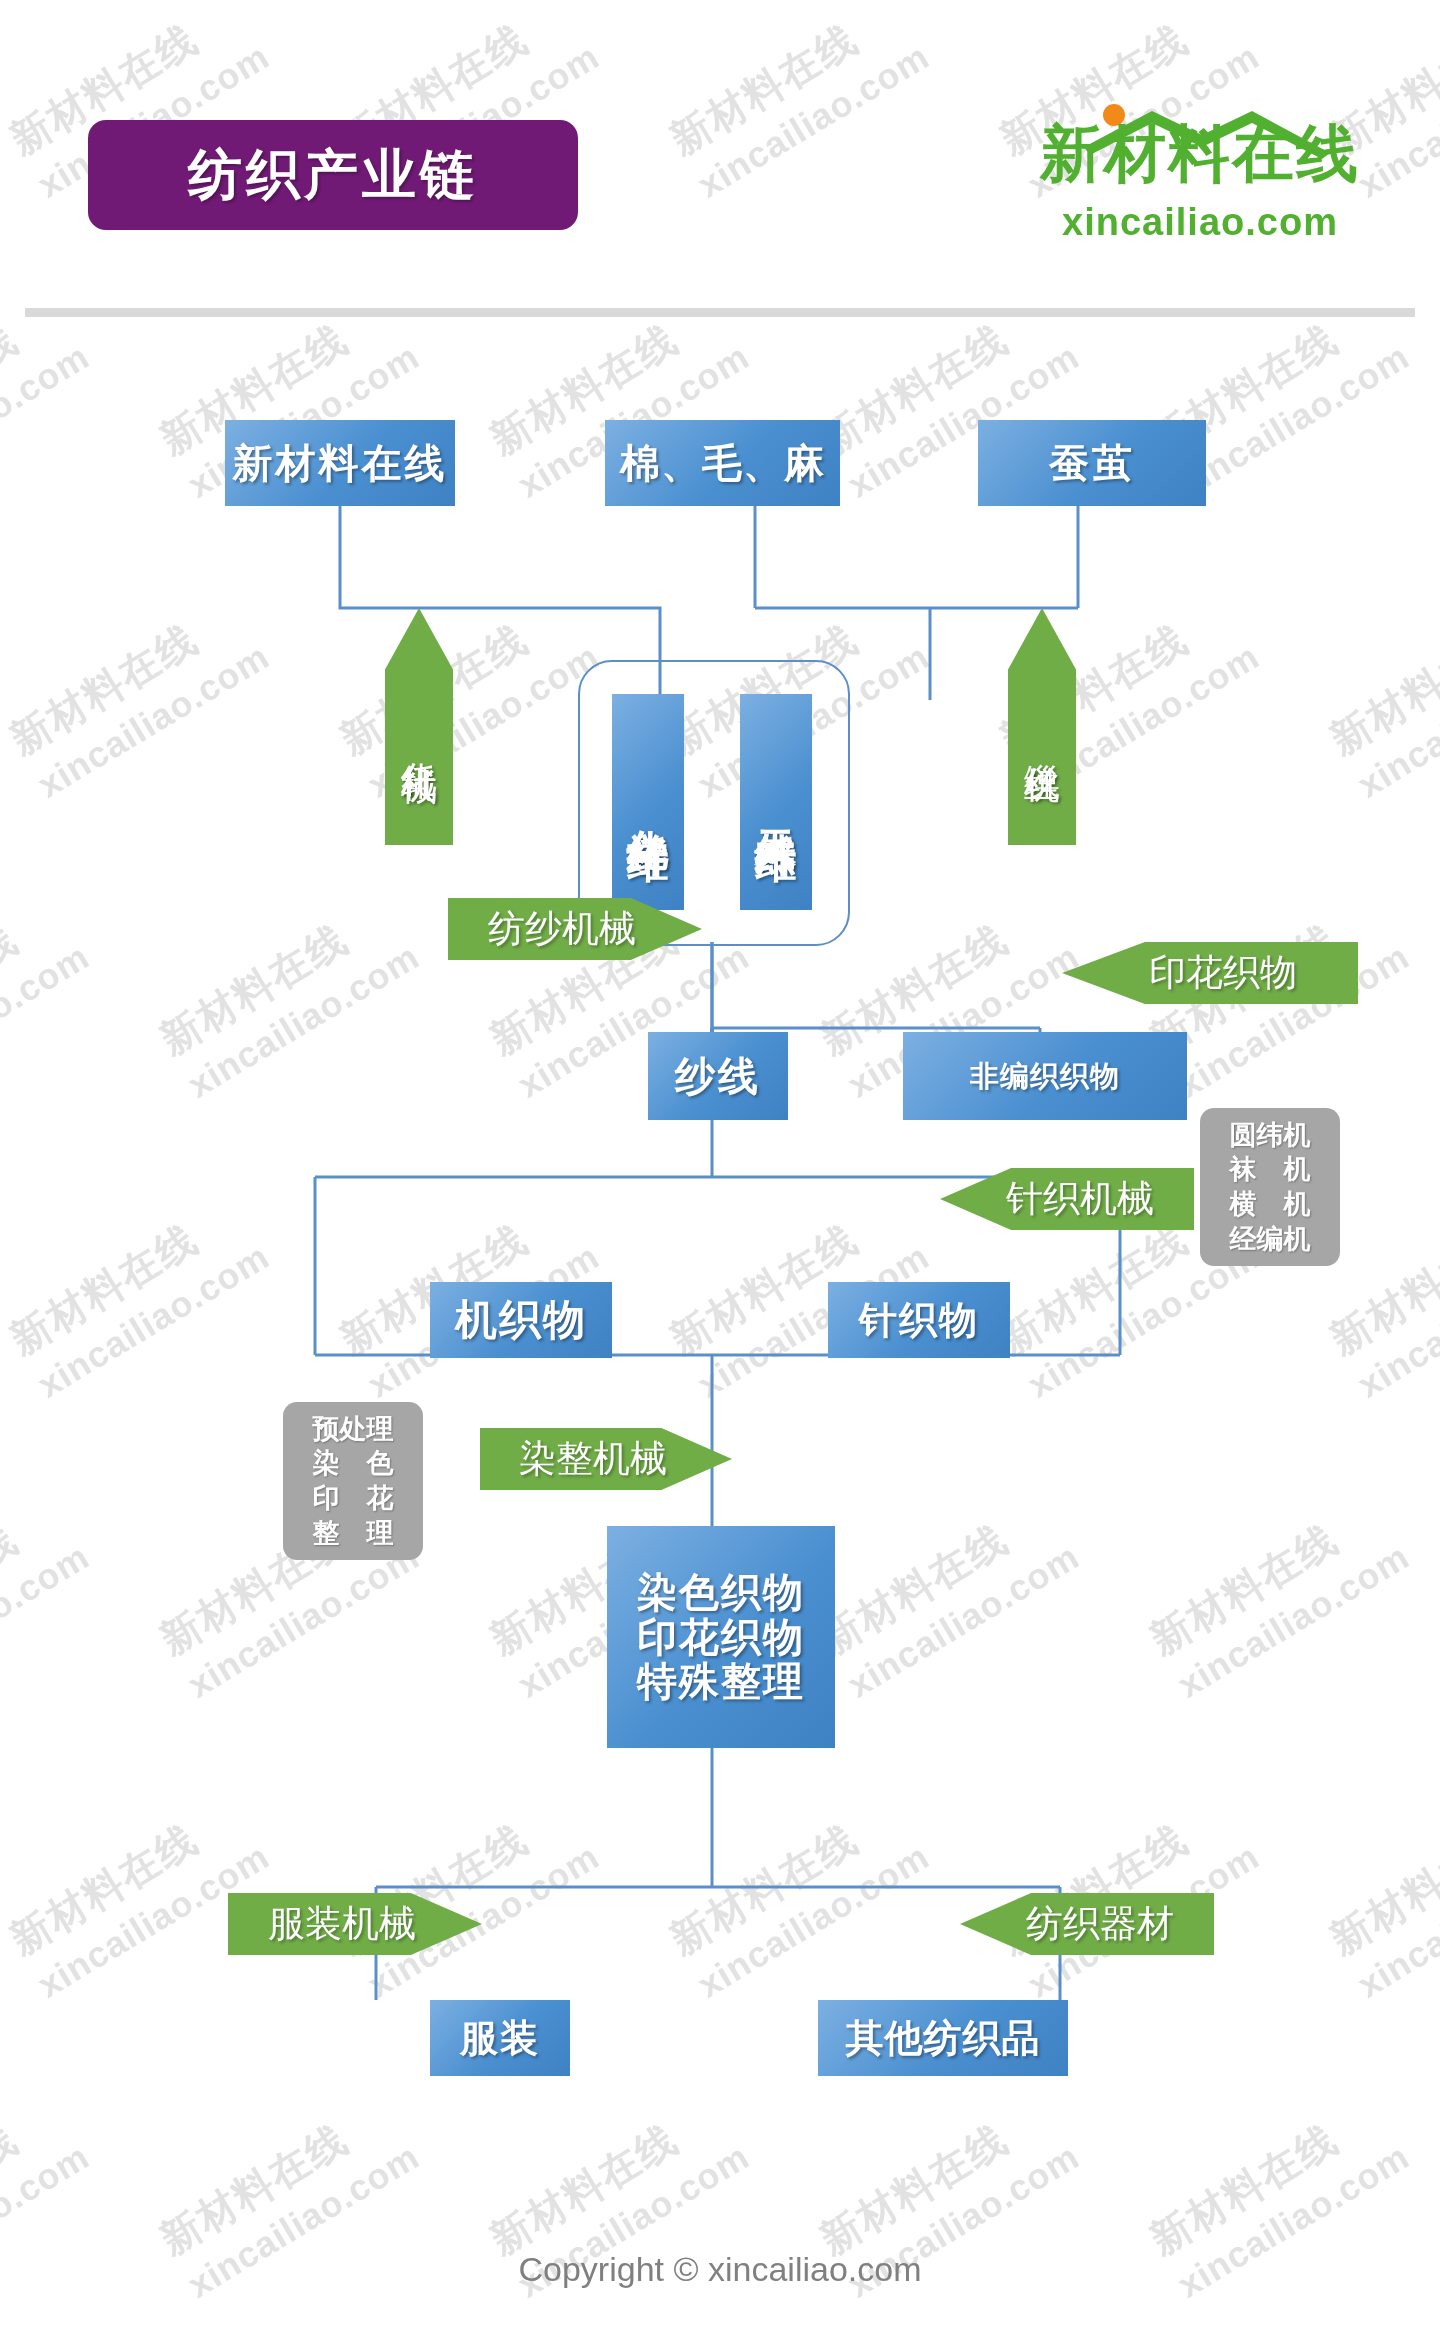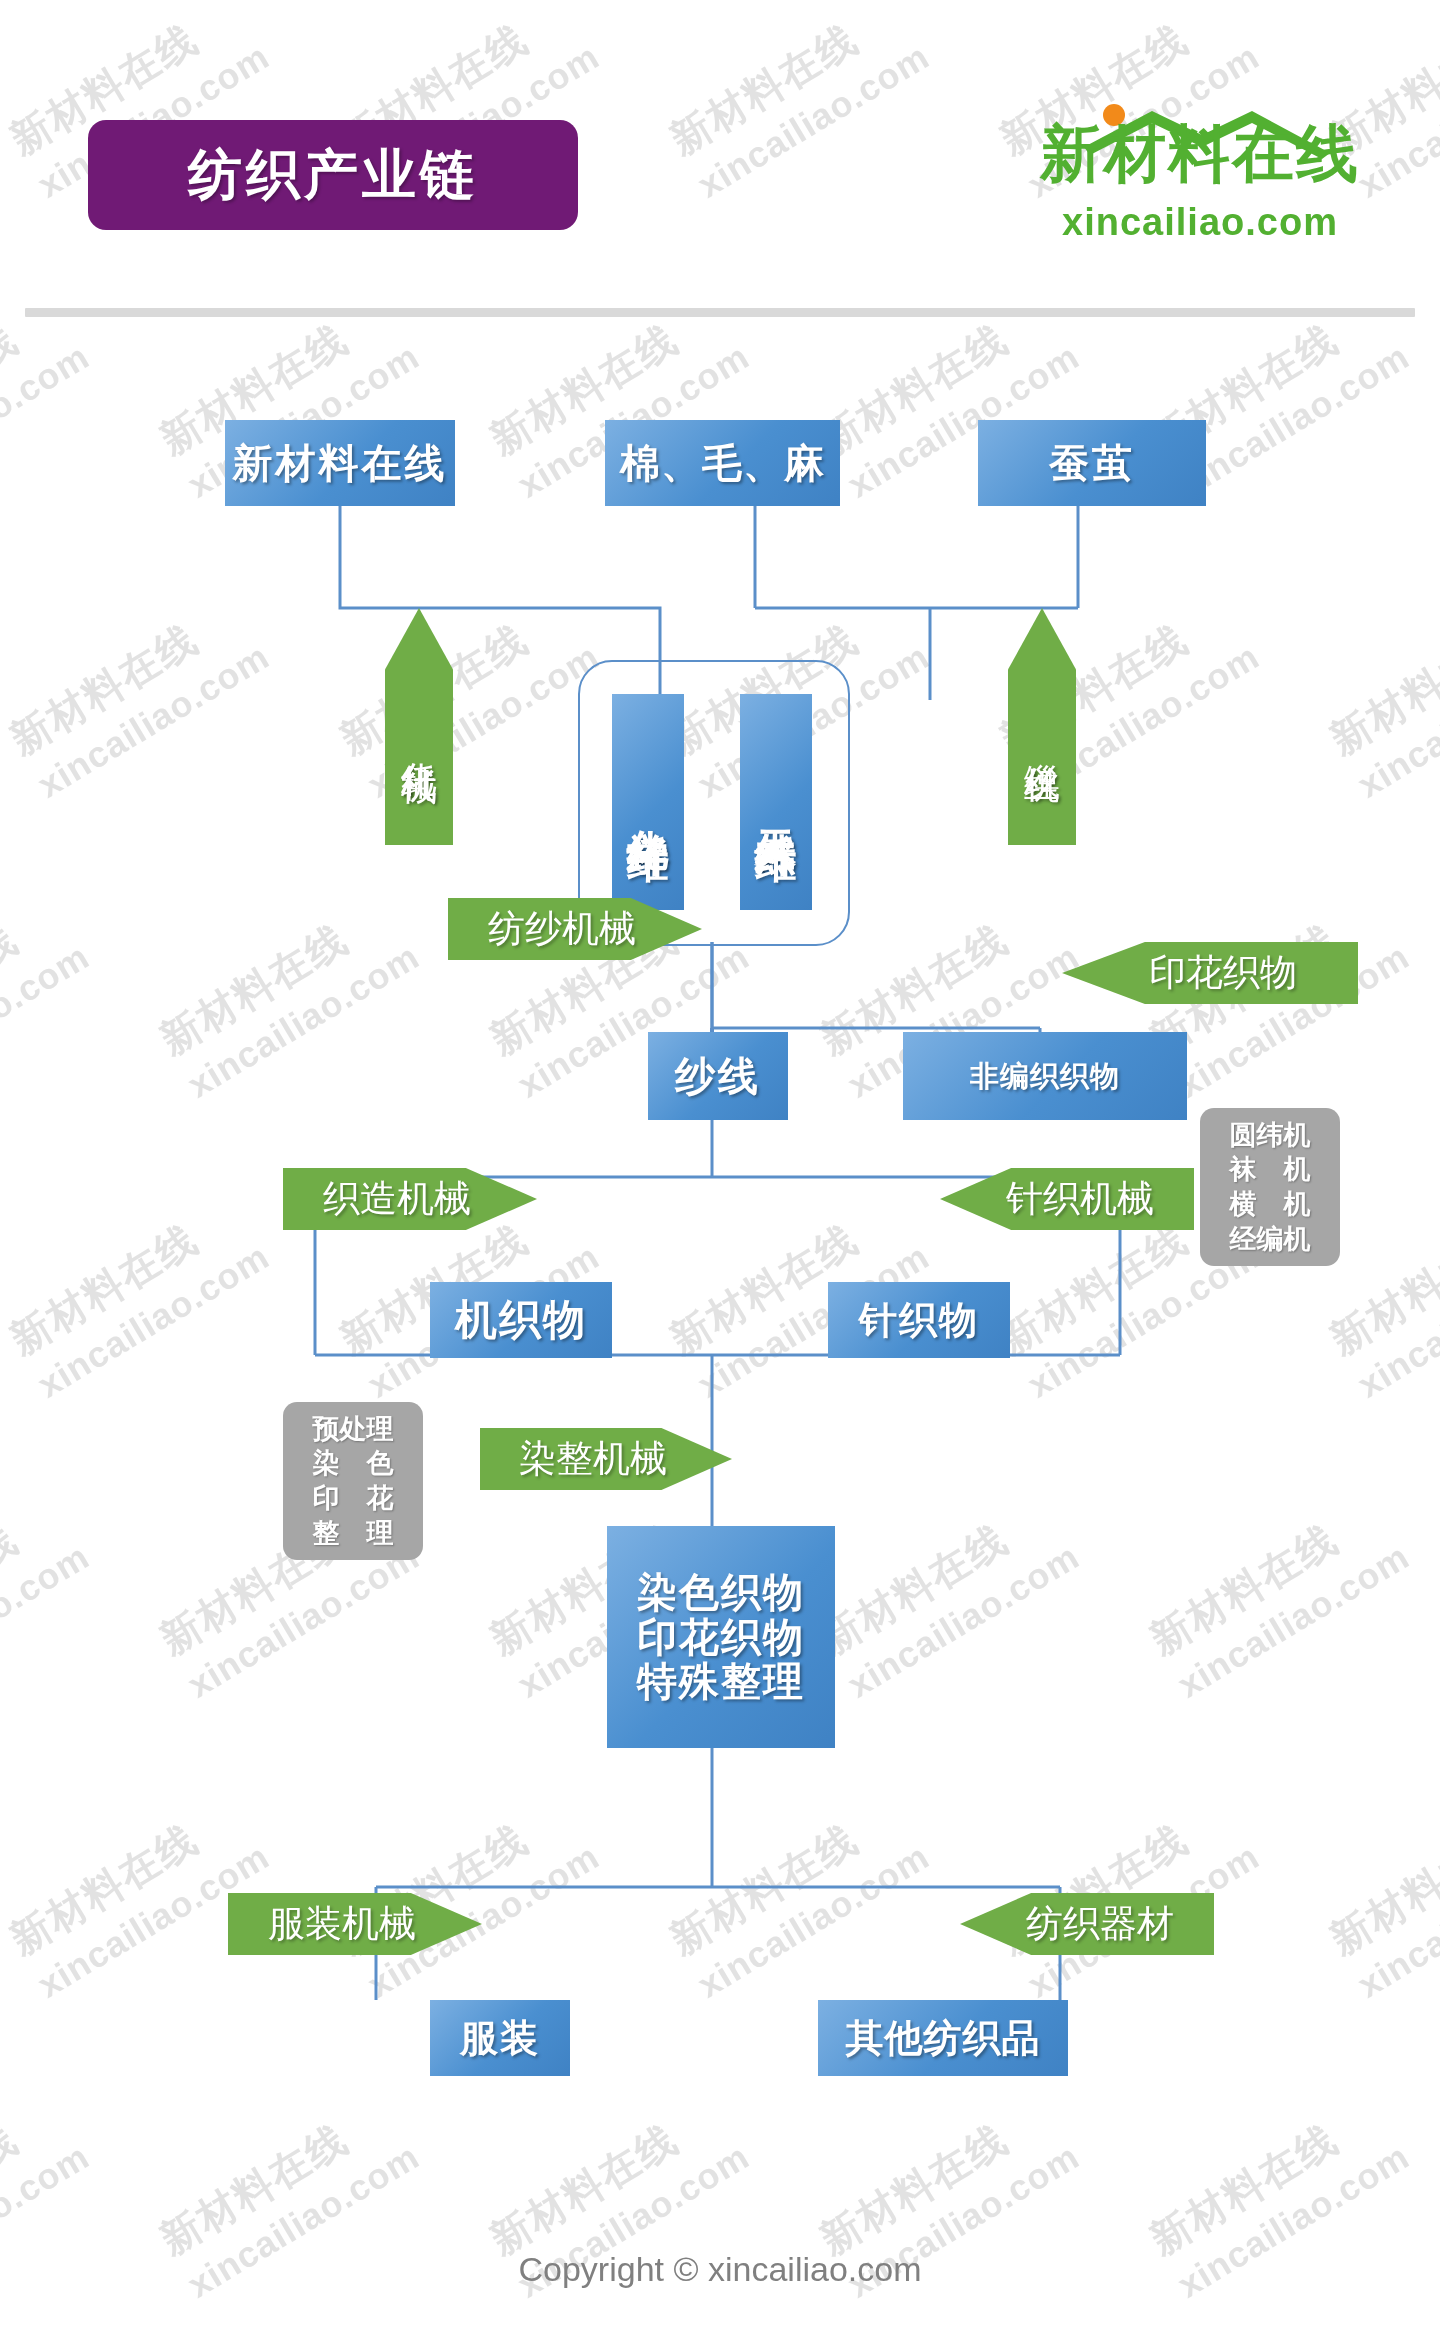--- a/index.html
+++ b/index.html
@@ -385,23 +385,20 @@
   </div>
 
   <div class="node" style="left:648px;top:1032px;width:140px;height:88px;font-size:40px;letter-spacing:3px;">
     <span>纱线</span>
   </div>
 
   <div class="node" style="left:903px;top:1032px;width:284px;height:88px;font-size:29px;letter-spacing:1px;">
     <span>非编织织物</span>
   </div>
 
-  <div class="arrow right" style="left:283px;top:1168px;width:228px;height:62px;font-size:37px;">
-    <span>织造机械</span>
-  </div>
 
   <div class="arrow left" style="left:940px;top:1168px;width:228px;height:62px;font-size:37px;">
     <span>针织机械</span>
   </div>
 
   <div class="chip" style="left:1200px;top:1108px;width:140px;height:158px;font-size:27px;line-height:1.28;">
     <span>圆纬机</span>
     <span>袜　机</span>
     <span>横　机</span>
     <span>经编机</span>

